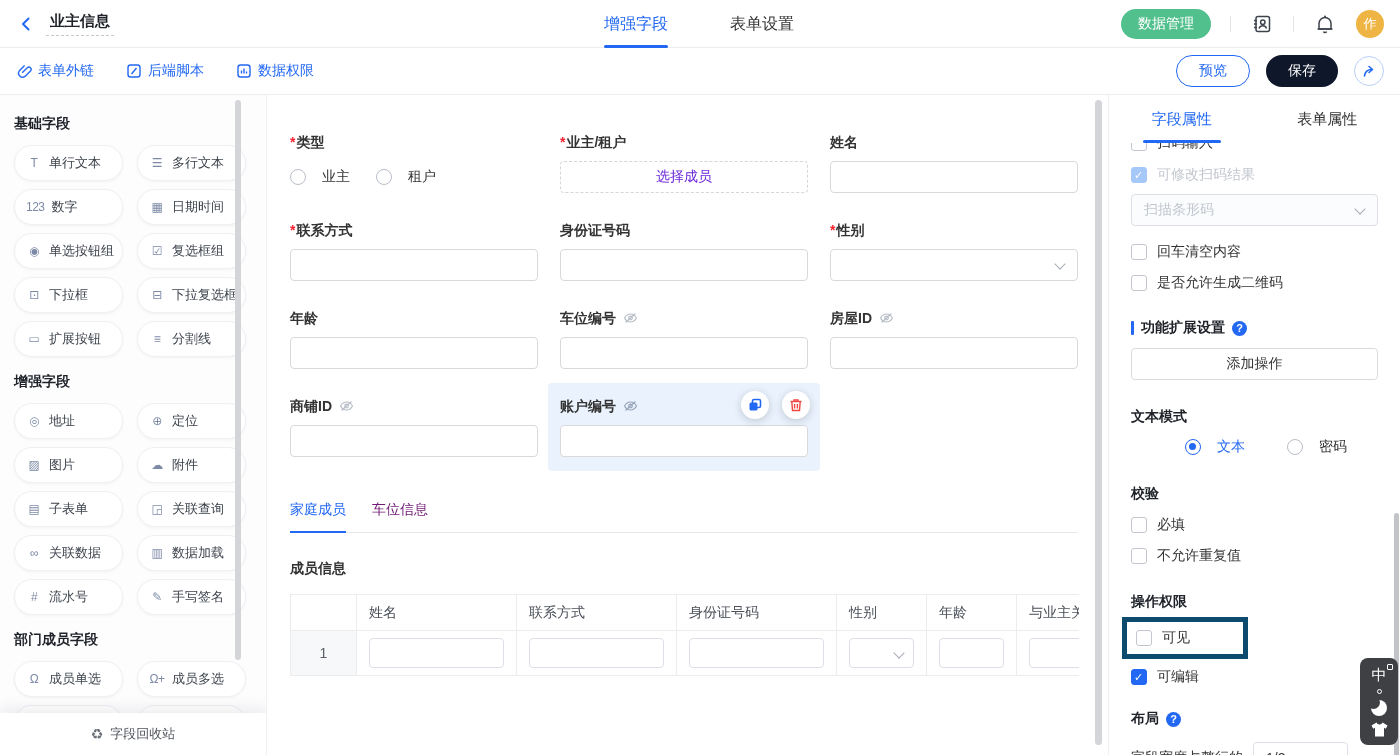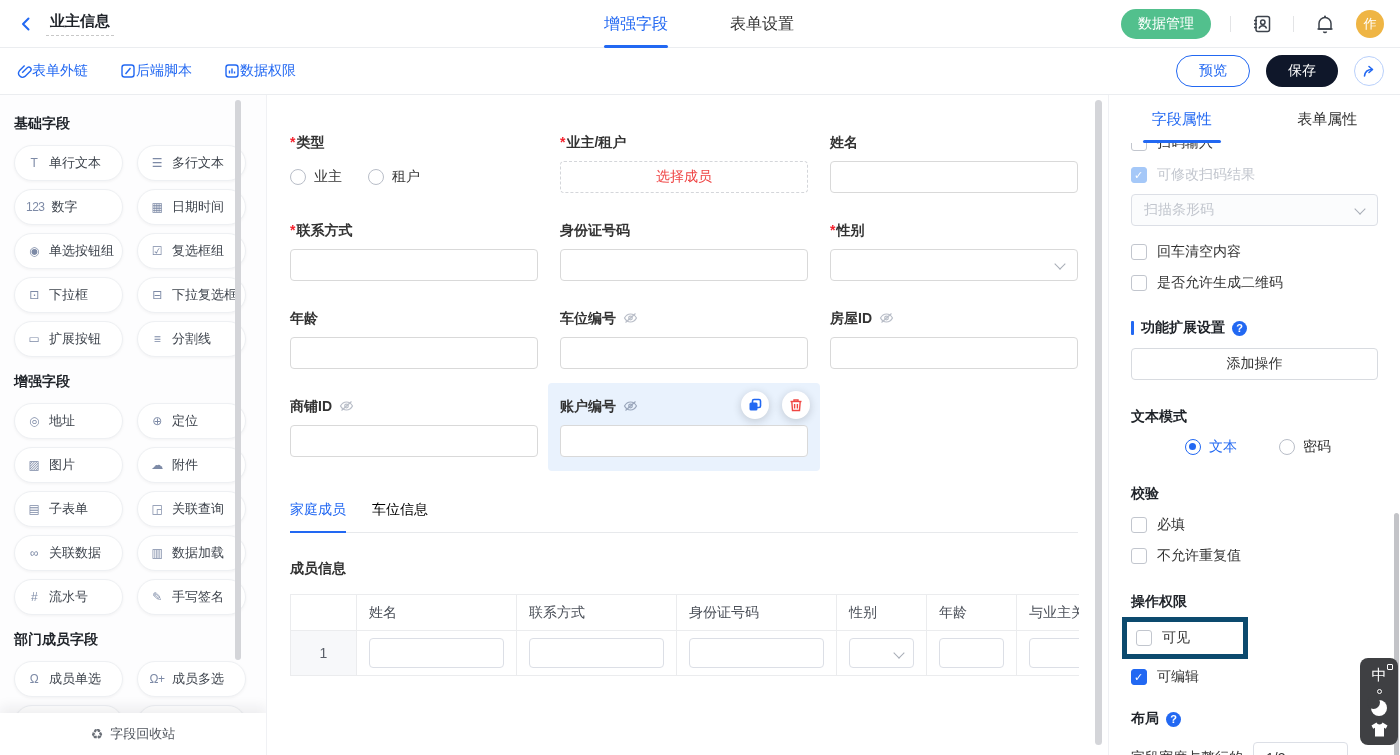--- a/index.html
+++ b/index.html
@@ -17,21 +17,21 @@
   .top-tab.active { color:#2268f2; }
   .top-tab.active::after { content:""; position:absolute; left:0; right:0; bottom:0; height:3px; background:#2268f2; border-radius:2px; }
   .topbar-right { position:absolute; right:16px; top:0; height:48px; display:flex; align-items:center; gap:19px; }
   .green-pill { background:#52c08d; color:#fff; font-size:14px; height:30px; padding:0 17px; border-radius:15px; border:none; cursor:pointer; }
   .vdiv { width:1px; height:16px; background:#e3e4e6; }
   .icon-btn { width:24px; height:24px; display:flex; align-items:center; justify-content:center; cursor:pointer; }
   .avatar { width:28px; height:28px; border-radius:50%; background:#efb544; color:#fff; font-size:13px; display:flex; align-items:center; justify-content:center; cursor:pointer; }
 
   
   .toolbar { position:absolute; top:48px; left:0; right:0; height:47px; background:#fff; border-bottom:1px solid #ebedf0; display:flex; align-items:center; padding:0 16px; }
-  .tool-link { display:flex; align-items:center; color:#2268f2; font-size:14px; margin-right:32px; cursor:pointer; }
+  .tool-link { display:flex; align-items:center; gap:6px; color:#2268f2; font-size:14px; margin-right:32px; cursor:pointer; }
   .toolbar-right { margin-left:auto; display:flex; align-items:center; gap:16px; }
   .btn-outline { height:32px; padding:0 22px; border-radius:16px; border:1px solid #2268f2; color:#2268f2; background:#fff; font-size:14px; cursor:pointer; }
   .btn-primary { height:32px; padding:0 22px; border-radius:16px; border:none; color:#fff; background:#0f172a; font-size:14px; cursor:pointer; }
   .btn-share { width:30px; height:30px; border-radius:50%; border:1px solid #b9d0fb; background:#fff; display:flex; align-items:center; justify-content:center; cursor:pointer; }
 
   
   .app-body { position:absolute; top:95px; left:0; right:0; bottom:0; }
 
   
   .sidebar { position:absolute; left:0; top:0; bottom:0; width:267px; background:#fdfdfe; border-right:1px solid #f0f1f4; padding:20px 20px 0 14px; overflow:hidden; }
@@ -47,33 +47,33 @@
   .scroll-thumb { position:absolute; background:#d4d5d9; border-radius:4px; }
 
   
   .canvas { position:absolute; left:268px; width:840px; top:0; bottom:0; background:#fff; padding:38px 30px 0 22px; overflow:hidden; }
   .fields-grid { display:grid; grid-template-columns:248px 248px 248px; column-gap:22px; row-gap:28px; }
   .fld-label { font-size:14px; font-weight:bold; color:#333; margin-bottom:10px; display:flex; align-items:center; gap:7px; height:18px; line-height:18px; }
   .req::before { content:"*"; color:#f5222d; margin-right:1px; }
   .input-box { height:32px; border:1px solid #d9d9d9; border-radius:4px; background:#fff; width:100%; font-size:14px; padding:0 10px; outline:none; font-family:inherit; }
   .select-box { height:32px; border:1px solid #d9d9d9; border-radius:4px; background:#fff; position:relative; cursor:pointer; }
   .chev::after { content:""; position:absolute; right:13px; top:10px; width:7px; height:7px; border-right:1.5px solid #a8adb7; border-bottom:1.5px solid #a8adb7; transform:rotate(45deg); }
-  .dashed-box { height:32px; border:1px dashed #d4d6da; border-radius:4px; display:flex; align-items:center; justify-content:center; color:#ef4444; font-size:14px; cursor:pointer; }
+  .dashed-box { height:32px; border:1px dashed #d4d6da; border-radius:4px; display:flex; align-items:center; justify-content:center; color:#6d28d9; font-size:14px; cursor:pointer; }
   .radio-row { display:flex; gap:26px; align-items:center; height:32px; }
-  .radio-opt { display:flex; align-items:center; gap:8px; font-size:14px; color:#333; cursor:pointer; }
+  .radio-opt { display:flex; align-items:center; gap:16px; font-size:14px; color:#333; cursor:pointer; }
   .radio { width:16px; height:16px; border:1px solid #b9bec8; border-radius:50%; background:#fff; flex:none; position:relative; }
   .radio.on { border:1.5px solid #2268f2; }
   .radio.on::after { content:""; position:absolute; left:3px; top:3px; width:7px; height:7px; border-radius:50%; background:#2268f2; }
   .radio-opt.on-label span.txt { color:#2268f2; }
   .field.selected { position:relative; background:#e9f2fd; margin:-14px -12px; padding:14px 12px; border-radius:4px; }
   .float-actions { position:absolute; top:8px; right:10px; display:flex; gap:13px; }
   .circle-btn { width:28px; height:28px; border-radius:50%; background:#fff; box-shadow:0 2px 8px rgba(31,35,41,0.2); display:flex; align-items:center; justify-content:center; cursor:pointer; }
 
   .subform-tabs { margin-top:44px; border-bottom:1px solid #e7e9ec; display:flex; gap:26px; }
-  .sf-tab { font-size:14px; padding-bottom:13px; position:relative; color:#000000; cursor:pointer; }
+  .sf-tab { font-size:14px; padding-bottom:13px; position:relative; color:#701a75; cursor:pointer; }
   .sf-tab.active { color:#2268f2; }
   .sf-tab.active::after { content:""; position:absolute; left:0; right:0; bottom:-1px; height:2px; background:#2268f2; }
   .subform-title { margin-top:27px; font-weight:bold; font-size:14px; color:#333; }
 
   .sf-table { margin-top:16px; width:789px; overflow:hidden; border-top:1px solid #ebecee; border-left:1px solid #ebecee; border-bottom:1px solid #ebecee; }
   .sf-row { display:flex; width:900px; }
   .sf-cell { border-right:1px solid #ebecee; border-bottom:1px solid #ebecee; display:flex; align-items:center; padding:0 12px; font-size:14px; color:#4a4f58; flex:none; }
   .sf-row.head .sf-cell { height:36px; background:#fff; }
   .sf-row.body .sf-cell { height:44px; border-bottom:none; }
   .sf-cell.idx { width:66px; justify-content:center; background:#f7f8fa; color:#5a5f69; }

